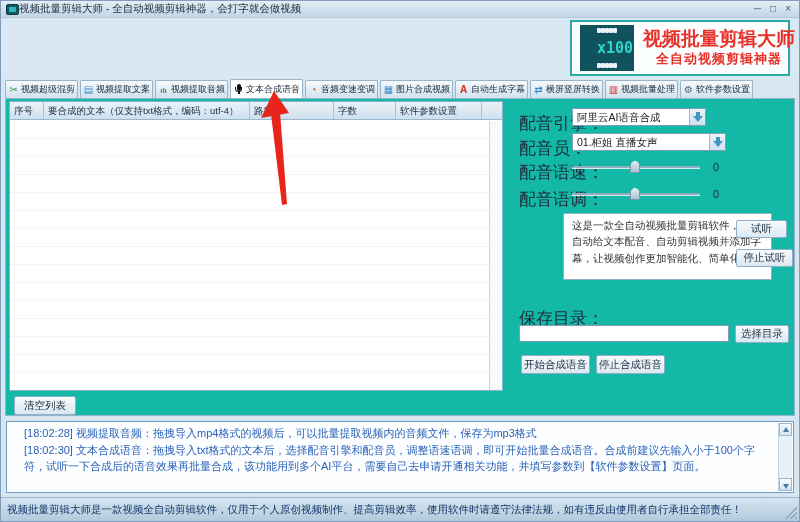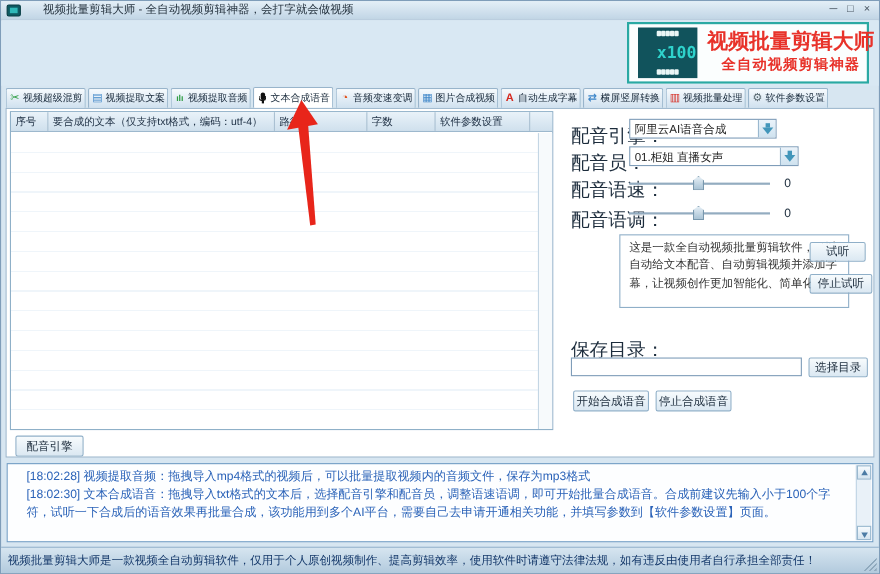--- a/index.html
+++ b/index.html
@@ -1,20 +1,20 @@
 <!DOCTYPE html>
 <html><head>
 <meta charset="utf-8">
 <style>
   html,body{margin:0;padding:0;background:#9aacba;font-family:"Liberation Sans","DejaVu Sans",sans-serif;}
   *{box-sizing:border-box;}
   .window{position:relative;width:800px;height:522px;background:#d7e6f1;border:1px solid #7f9db9;overflow:hidden;}
 
   
-  .titlebar{position:absolute;top:0;left:0;right:0;height:17px;background:linear-gradient(#e4eff7,#c2d6e6);display:flex;align-items:center;padding:0 5px;gap:20px;border-bottom:1px solid #b5c9da;}
+  .titlebar{position:absolute;top:0;left:0;right:0;height:17px;background:linear-gradient(#e4eff7,#c2d6e6);display:flex;align-items:center;padding:0 5px;gap:0;border-bottom:1px solid #b5c9da;}
   .app-icon{width:13px;height:11px;background:#0e5a62;border:1px solid #083d44;border-radius:2px;position:relative;flex:0 0 auto;}
   .app-icon::after{content:"";position:absolute;left:2px;top:2px;width:7px;height:5px;background:#2fb9b9;}
   .title-text{font-size:10.5px;color:#24323e;white-space:nowrap;}
   .win-controls{margin-left:auto;display:flex;gap:9px;font-size:10px;color:#4a5763;padding-right:3px;}
   .win-controls span{cursor:pointer;line-height:1;}
 
   
   .banner{position:absolute;top:18px;left:0;right:0;height:59px;background:#d9e8f3;}
   .logo{position:absolute;right:9px;top:1px;width:220px;height:56px;border:2px solid #2aa9a3;background:#fbfefe;display:flex;align-items:center;gap:9px;padding:3px 8px;}
   .film{width:54px;height:46px;background:#11535c;display:flex;flex-direction:column;justify-content:space-between;padding:3px 17px;flex:0 0 auto;}
@@ -37,21 +37,21 @@
   .ti-sub::before{content:"A";color:#d6281e;font-weight:bold;}
   .ti-rot::before{content:"⇄";color:#3f87c9;font-weight:bold;}
   .ti-batch::before{content:"▥";color:#d6281e;}
   .ti-gear::before{content:"⚙";color:#5a6a72;}
   .ti-mic{position:relative;width:11px;height:12px;}
   .mic-cap{position:absolute;left:3.5px;top:0;width:4px;height:7px;background:#111;border-radius:2px;}
   .mic-arc{position:absolute;left:1.5px;top:3px;width:7px;height:5px;border:1px solid #111;border-top:none;border-radius:0 0 5px 5px;}
   .mic-arc::after{content:"";position:absolute;left:2.5px;bottom:-3px;width:1.5px;height:3px;background:#111;}
 
   
-  .content{position:absolute;top:97px;left:4px;right:4px;bottom:105px;background:#ffffff;border:1px solid #98b4cb;}
+  .content{position:absolute;top:97px;left:4px;right:4px;bottom:105px;background:#14b8a6;border:1px solid #98b4cb;}
 
   
   .table{position:absolute;left:3px;top:2px;width:494px;height:290px;background:#fff;border:1px solid #8fb0c8;}
   .thead{display:flex;height:18px;background:linear-gradient(#e9f2f9,#cfe0ed);border-bottom:1px solid #9db8cd;font-size:9.5px;color:#203246;}
   .th{padding:2.5px 4px;border-right:1px solid #aac0d2;white-space:nowrap;overflow:hidden;}
   .th.c0{width:34px;}.th.c1{width:206px;}.th.c2{width:84px;}.th.c3{width:62px;}.th.c4{width:86px;}.th.c5{flex:1;border-right:none;}
   .tbody{position:absolute;top:19px;left:0;right:13px;bottom:0;background:repeating-linear-gradient(#ffffff 0 17px,#eff5fa 17px 18px);}
   .vscroll{position:absolute;top:19px;right:0;bottom:0;width:13px;background:#f7fafc;border-left:1px solid #c4d6e4;}
 
   
@@ -223,21 +223,21 @@
     <div class="btn" style="left:730px;top:121px;width:51px;height:18px;">试听</div>
     <div class="btn" style="left:730px;top:150px;width:57px;height:18px;">停止试听</div>
 
     <span class="plabel" style="left:513px;top:208px;">保存目录：</span>
     <input class="input" style="left: 513px; top: 226px; width: 210px;" value="">
     <div class="btn" style="left:729px;top:226px;width:54px;height:18px;">选择目录</div>
 
     <div class="btn" style="left:515px;top:256px;width:69px;height:19px;">开始合成语音</div>
     <div class="btn" style="left:590px;top:256px;width:69px;height:19px;">停止合成语音</div>
 
-    <div class="btn" style="left:8px;top:297px;width:62px;height:19px;">配音引擎</div>
+    <div class="btn" style="left:8px;top:297px;width:62px;height:19px;">清空列表</div>
     <div class="btn" style="left:81px;top:297px;width:82px;height:19px;margin-top:28px;">打开保存目录</div>
   </div>
 
   <div class="logbox">
     <div class="logline">[18:02:28] 视频提取音频：拖拽导入mp4格式的视频后，可以批量提取视频内的音频文件，保存为mp3格式</div>
     <div class="logline">[18:02:30] 文本合成语音：拖拽导入txt格式的文本后，选择配音引擎和配音员，调整语速语调，即可开始批量合成语音。合成前建议先输入小于100个字符，试听一下合成后的语音效果再批量合成，该功能用到多个AI平台，需要自己去申请开通相关功能，并填写参数到【软件参数设置】页面。</div>
     <div class="log-scroll">
       <span class="sc-up"></span>
       <span class="sc-down"></span>
     </div>

